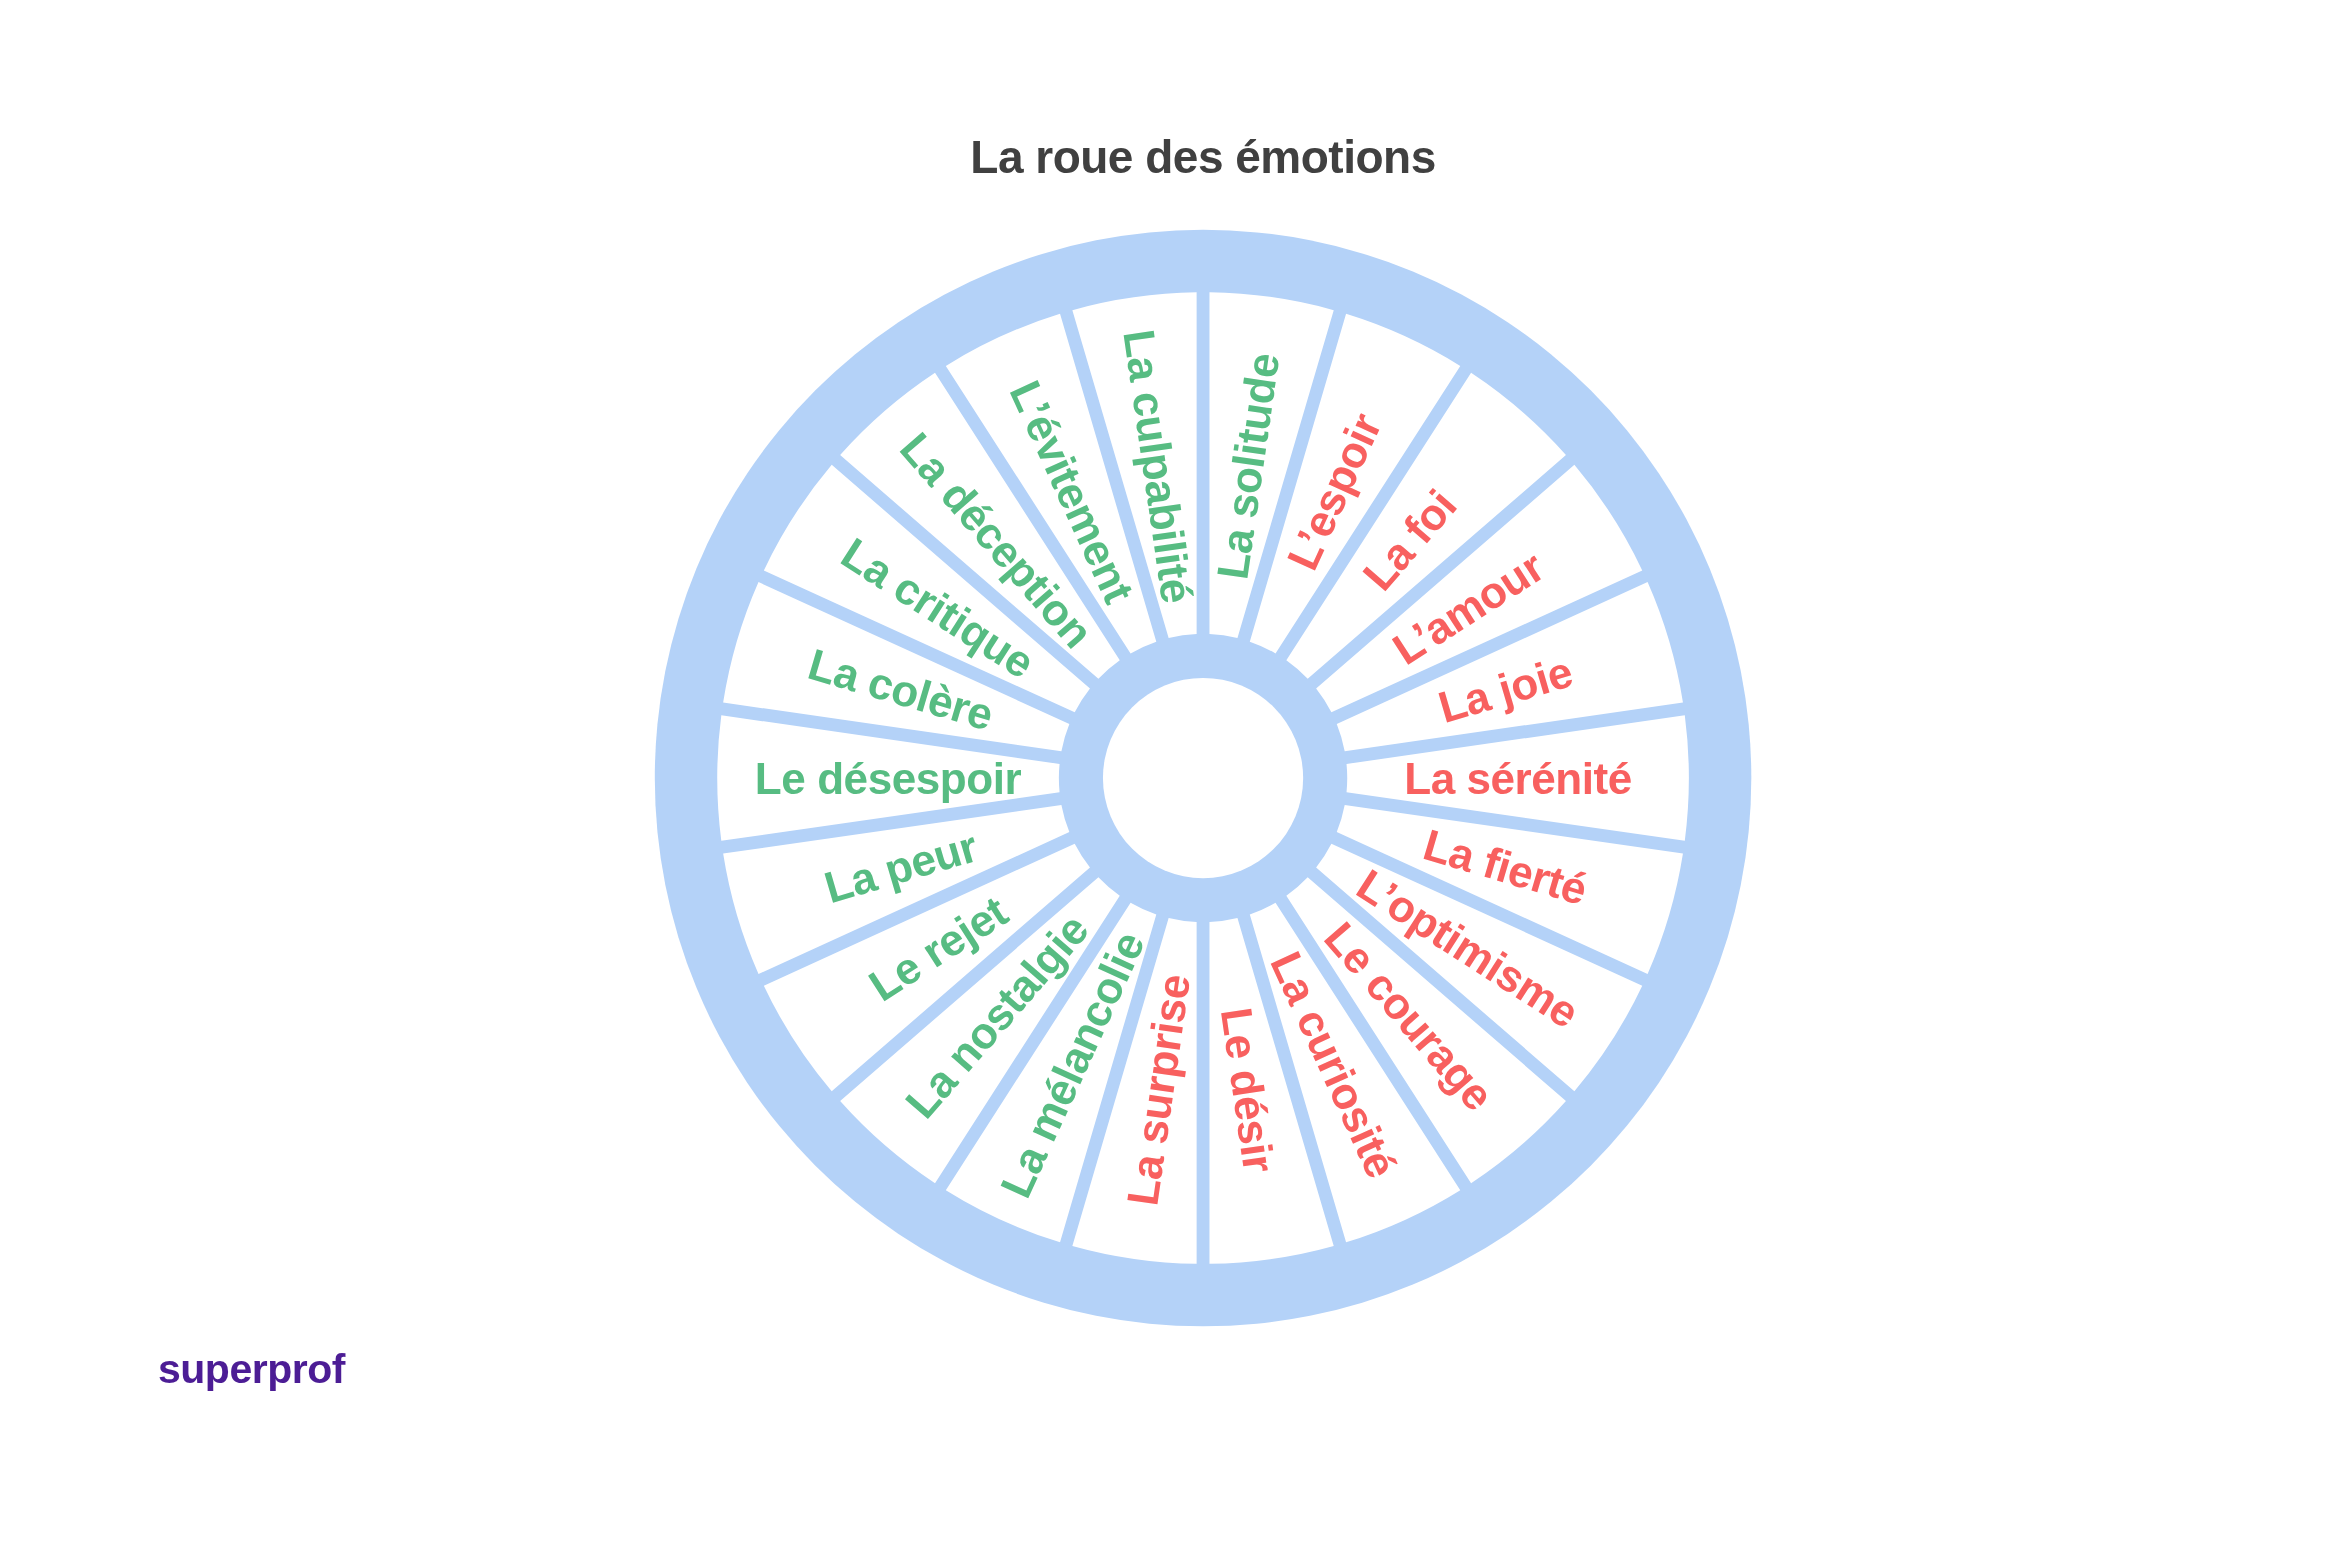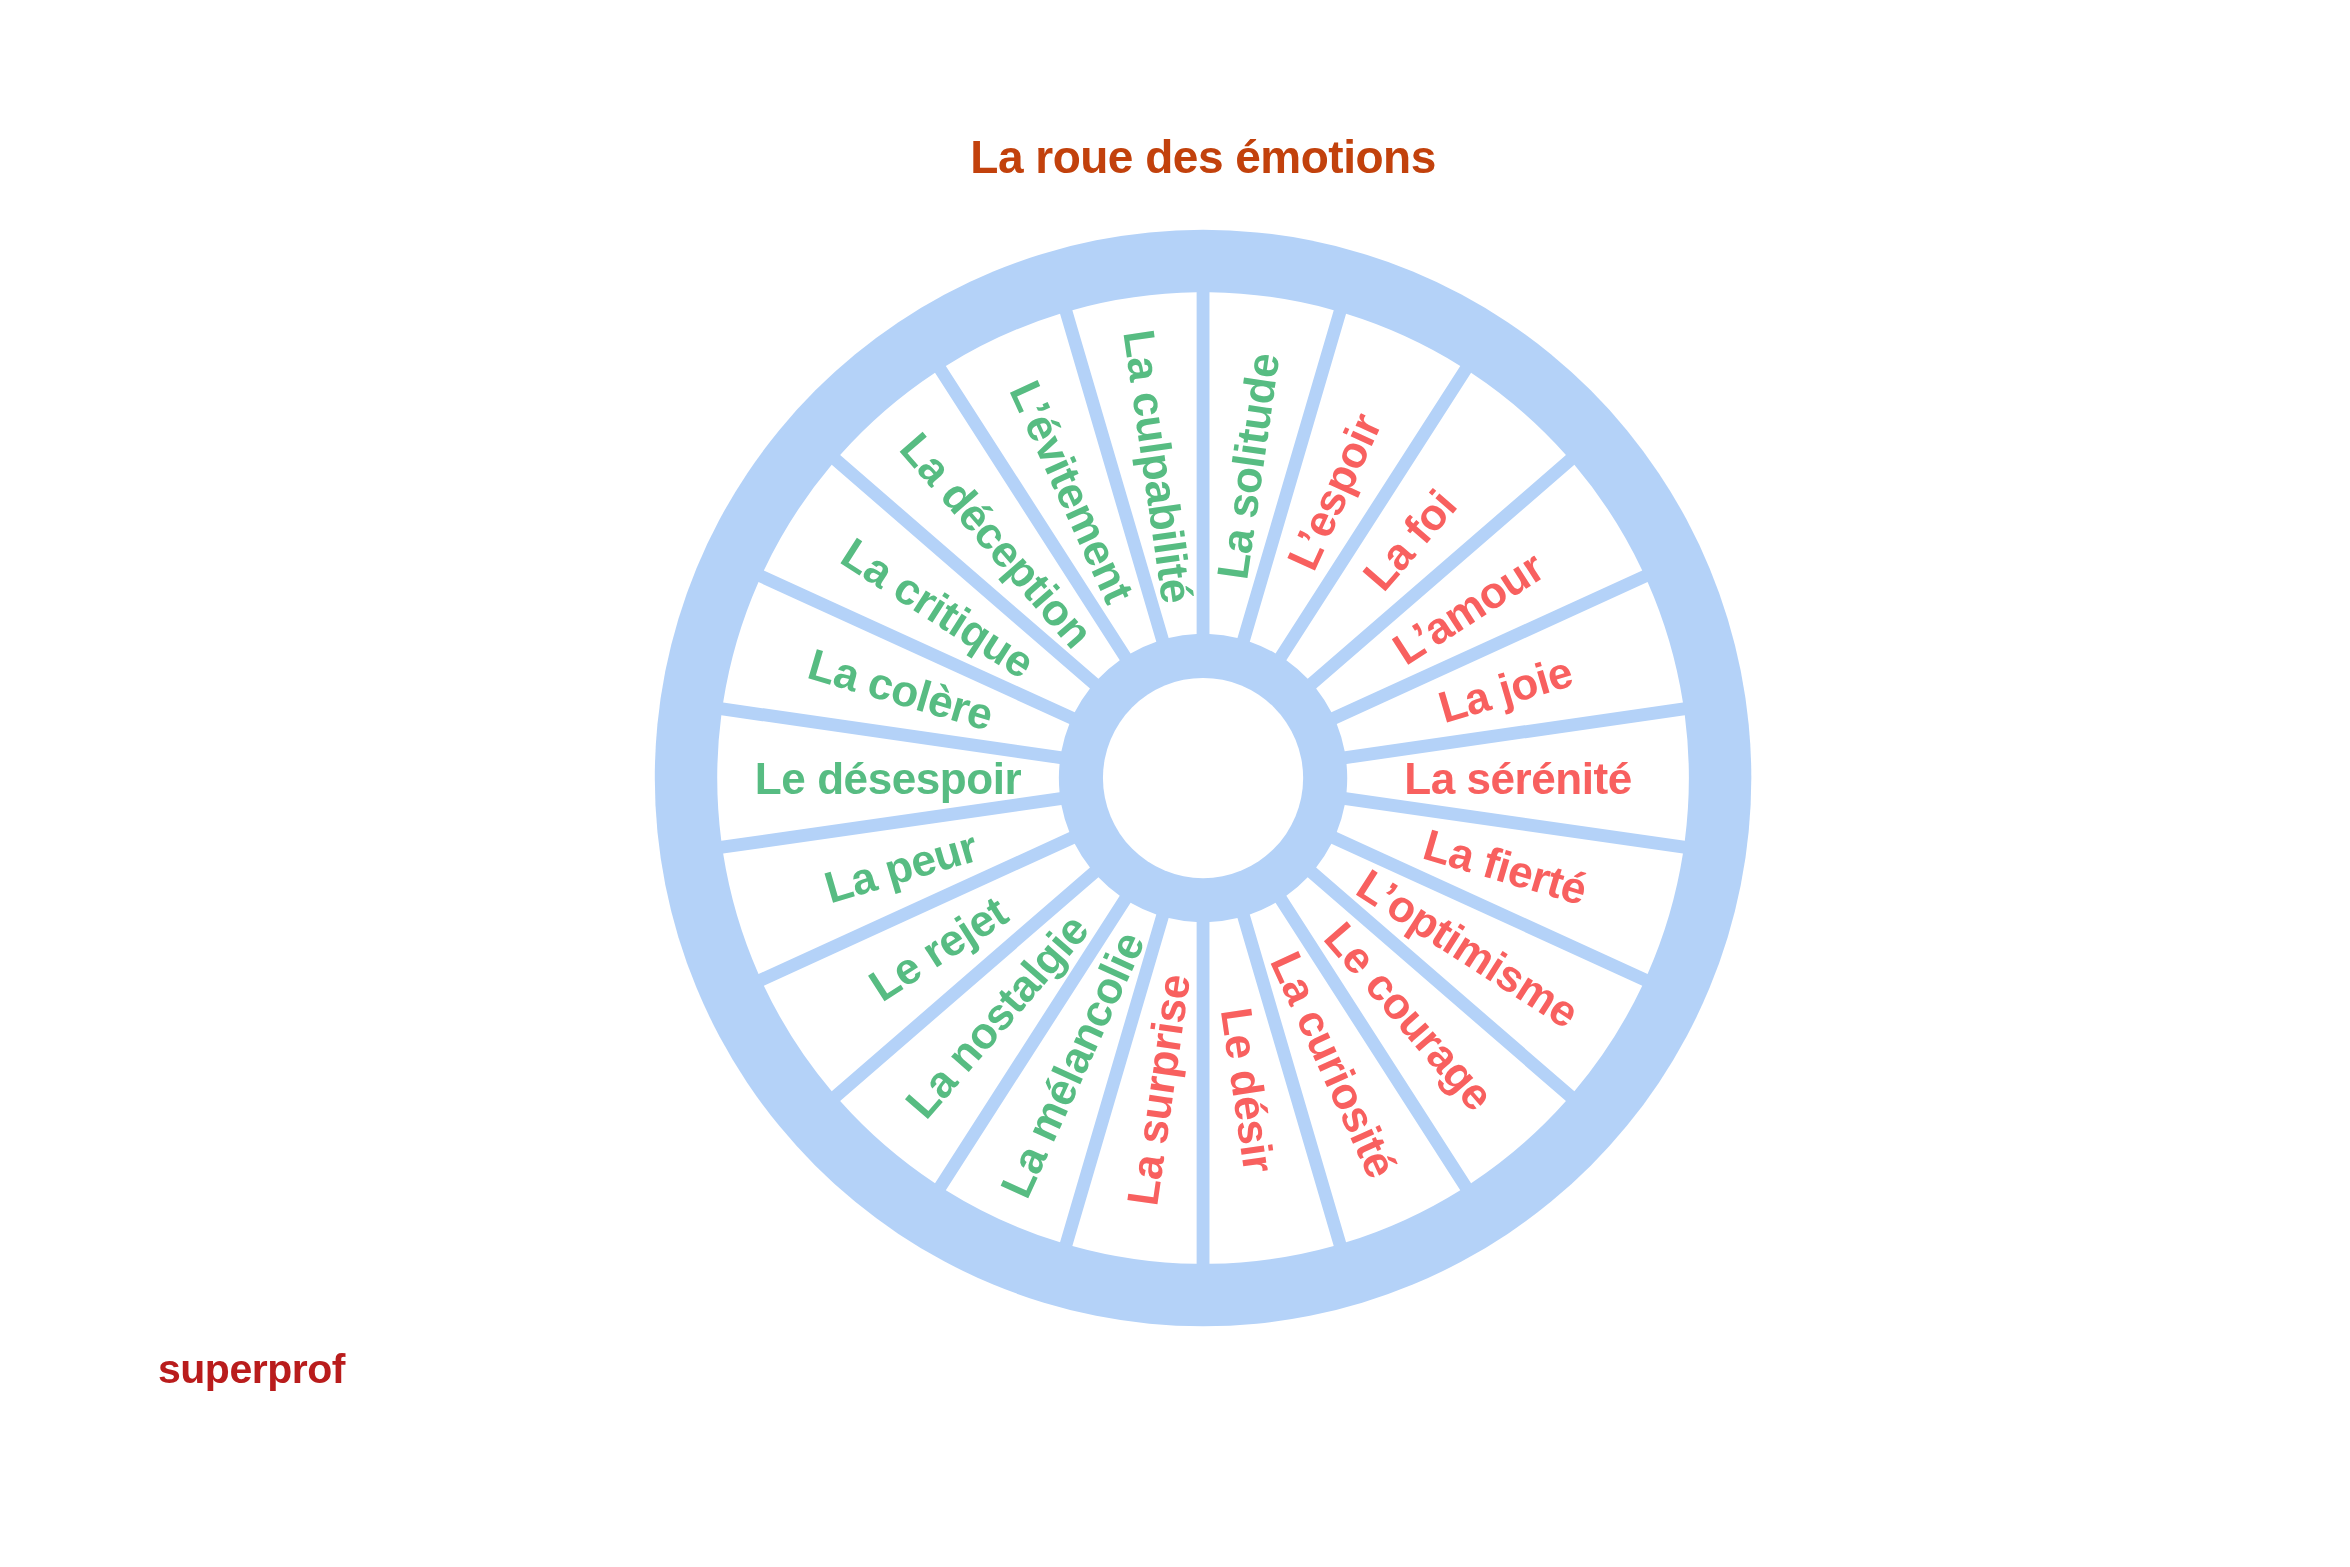--- a/index.html
+++ b/index.html
@@ -45,21 +45,21 @@
   .seg-label {
     font-family: "Liberation Sans", sans-serif;
     font-weight: 700;
     font-size: 48px;
     letter-spacing: -0.5px;
   }
 </style>
 </head>
 <body style="background: rgb(255, 255, 255);">
 
-<div class="page-title" style="color: #c2410c;">La roue des émotions</div>
+<div class="page-title" style="color: #404040;">La roue des émotions</div>
 
 <svg class="wheel-svg" id="wheel" width="2351" height="1568" viewBox="0 0 2560 1707" xmlns="http://www.w3.org/2000/svg">
     <circle cx="1310" cy="847" r="597" fill="#B4D2F8"></circle>
     <path d="M 1317.00 690.16
                L 1317.00 318.05
                A 529 529 0 0 1 1452.31 337.50
                L 1347.47 694.54
                A 157 157 0 0 0 1317.00 690.16 Z" fill="#FFFFFF"></path>
     <text x="1358.8139895277368" y="507.4912454348401" transform="rotate(-81.818 1358.81 507.49)" text-anchor="middle" dominant-baseline="central" class="seg-label" fill="#57BC82">La solitude</text>
     <path d="M 1360.90 698.48
@@ -184,14 +184,14 @@
     <text x="1167.512650540353" y="534.9962255934001" transform="rotate(425.455 1167.51 535.00)" text-anchor="middle" dominant-baseline="central" class="seg-label" fill="#57BC82">L’évitement</text>
     <path d="M 1272.53 694.54
                L 1167.69 337.50
                A 529 529 0 0 1 1303.00 318.05
                L 1303.00 690.16
                A 157 157 0 0 0 1272.53 694.54 Z" fill="#FFFFFF"></path>
     <text x="1261.1860104722632" y="507.4912454348401" transform="rotate(441.818 1261.19 507.49)" text-anchor="middle" dominant-baseline="central" class="seg-label" fill="#57BC82">La culpabilité</text>
     <circle cx="1310" cy="847" r="109" fill="#FFFFFF"></circle>
   </svg>
 
-<div class="brand-logo" style="color: #b91c1c;">superprof</div>
+<div class="brand-logo" style="color: #4c1d95;">superprof</div>
 
 
 </body></html>

